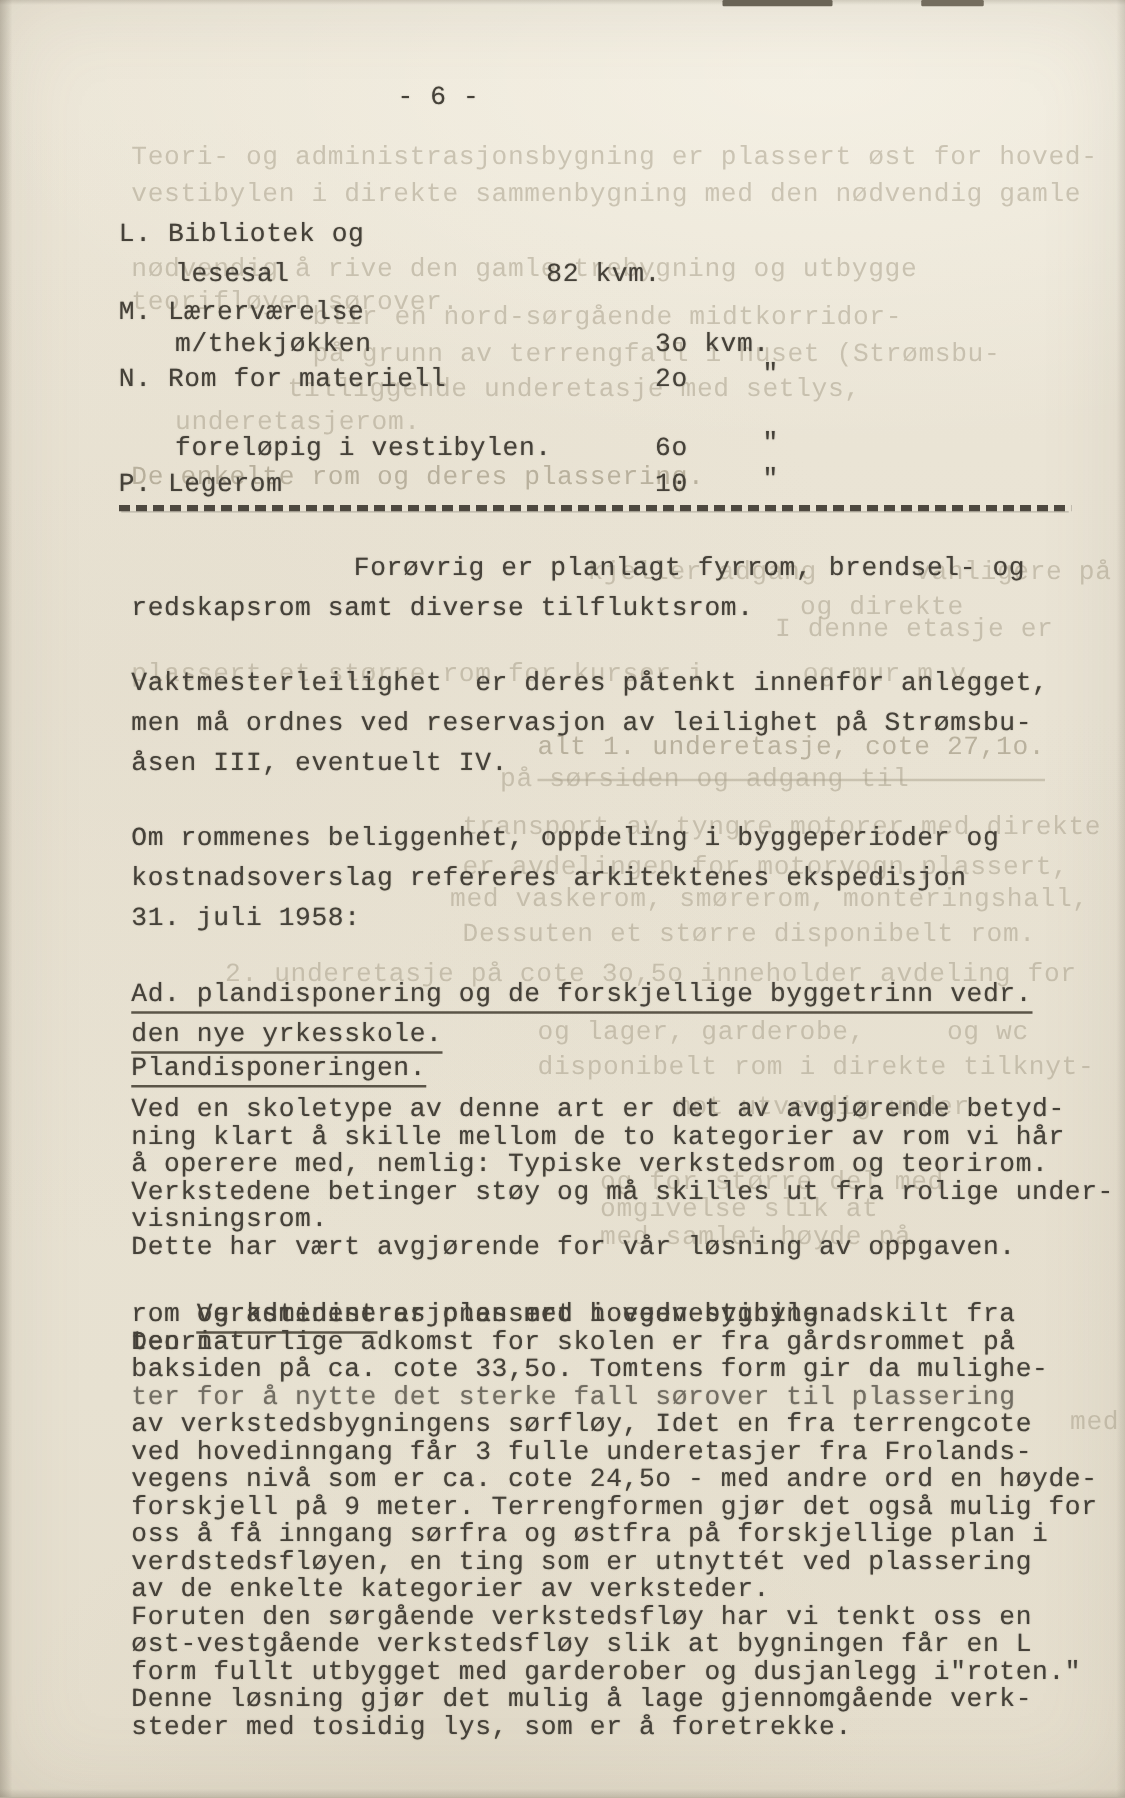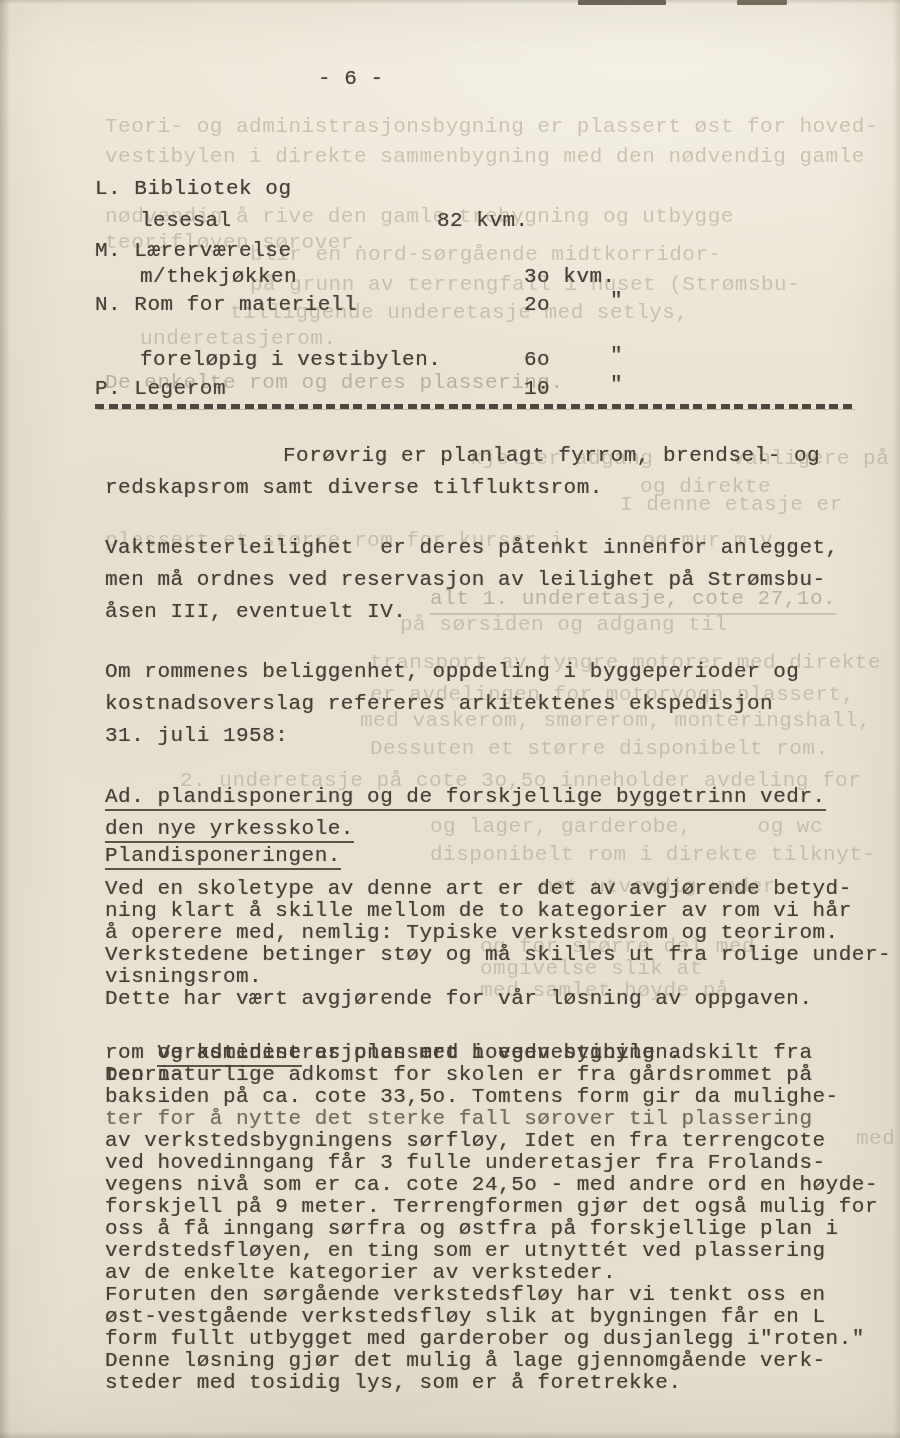--- a/index.html
+++ b/index.html
@@ -20,21 +20,21 @@
     color:#454139;text-shadow:0 0 1px rgba(66,60,48,.55);
   }
   .lh32{line-height:32px}
   .u{border-bottom:2px solid rgba(66,60,48,.85);padding-bottom:1px}
   .gl{
     position:absolute;white-space:pre;
     font-size:21px;line-height:22px;letter-spacing:.5px;
     color:#a59c87;opacity:.5;filter:blur(.6px);
   }
   .gl.strong{opacity:.7}
-  .gl.gu{border-bottom:2px solid rgba(150,140,118,.55);padding-bottom:3px}
+  .gl.gu{border-bottom:2px solid rgba(150,140,118,.55);padding-bottom:13px}
   .dashes{
     position:absolute;left:95px;top:404px;width:762px;height:5px;
     background:repeating-linear-gradient(90deg,#4d483f 0 9px,transparent 9px 13.6px);
     box-shadow:0 3px 0 -2px rgba(77,72,63,.30);filter:blur(.2px);
   }
   .edge{position:absolute;pointer-events:none}
   .edge-left{left:0;top:0;width:10px;height:100%;background:linear-gradient(90deg,rgba(106,98,82,.32),rgba(106,98,82,0))}
   .edge-right{right:0;top:0;width:7px;height:100%;background:linear-gradient(270deg,rgba(106,98,82,.18),rgba(106,98,82,0))}
   .edge-top{left:0;top:0;width:100%;height:4px;background:linear-gradient(180deg,rgba(106,98,82,.20),rgba(106,98,82,0))}
   .edge-bottom{left:0;bottom:0;width:100%;height:7px;background:linear-gradient(0deg,rgba(106,98,82,.22),rgba(106,98,82,0))}

